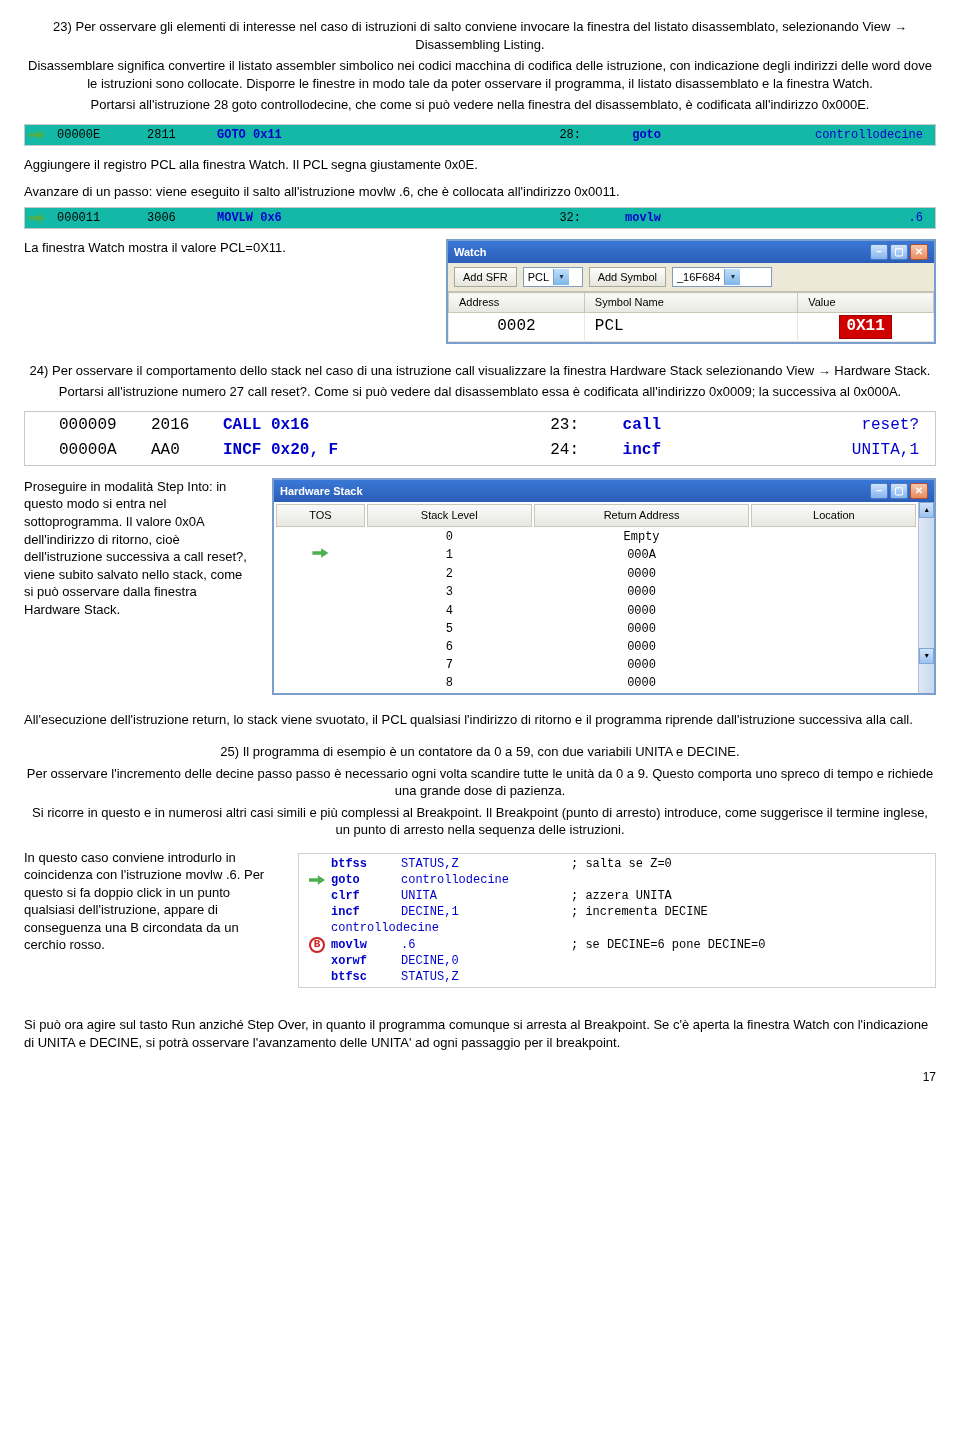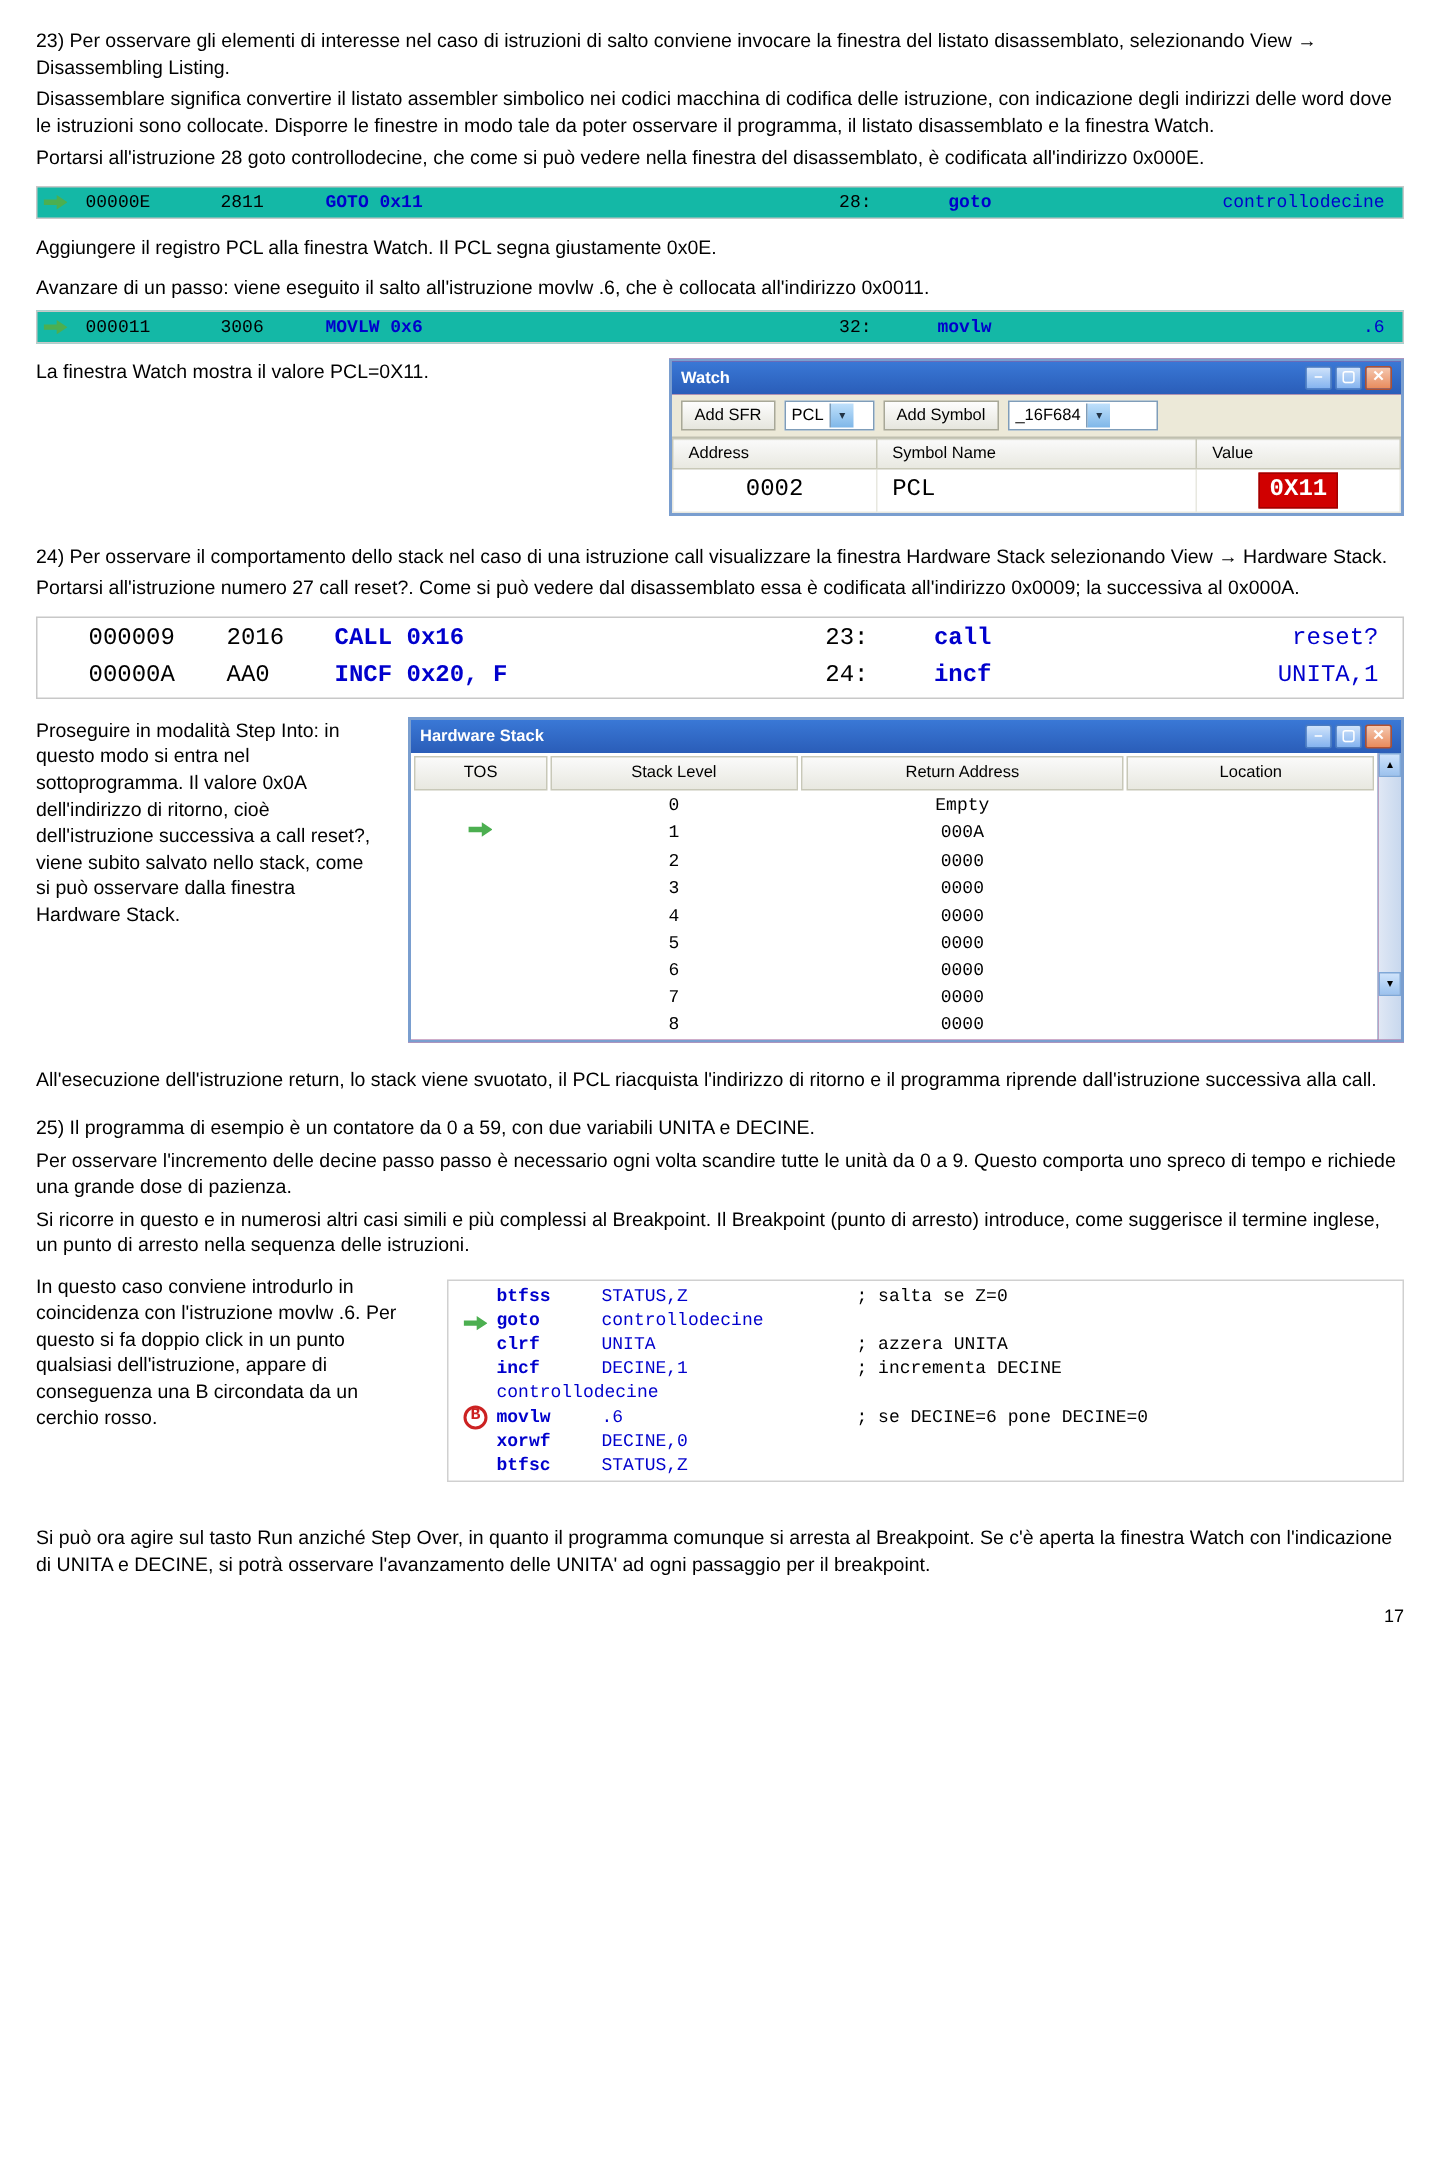--- a/index.html
+++ b/index.html
@@ -7,21 +7,21 @@
     font-family: Arial, Helvetica, sans-serif;
     font-size: 13px;
     line-height: 1.35;
     color: #000;
     background: #fff;
     width: 960px;
     padding: 18px 24px 12px 24px;
   }
   p { margin-bottom: 4px; }
   .arrow { font-weight: bold; }
-  .section { margin-bottom: 10px; }
+  .section { margin-bottom: 10px; text-align: center; }
   .code-row {
     display: flex;
     align-items: center;
     border: 1px solid #c8c8c8;
     background: #14b8a6;
     margin: 6px 0 10px 0;
     font-family: "Courier New", monospace;
     font-size: 12px;
     padding: 1px 0;
   }
@@ -169,21 +169,21 @@
     display:flex; align-items:center; justify-content:center;
   }
   .asm-box {
     border: 1px solid #d0d0d0;
     background: #fff;
     font-family: "Courier New", monospace;
     font-size: 12px;
     padding: 2px 4px;
     margin: 4px 0 12px 0;
   }
-  .asm-line { display:flex; align-items:flex-end; white-space: pre; }
+  .asm-line { display:flex; align-items:center; white-space: pre; }
   .asm-arrow { width: 28px; display:inline-flex; justify-content:center; }
   .asm-bp {
     width: 16px; height: 16px;
     border: 2px solid #cc2222;
     border-radius: 50%;
     display: inline-flex; align-items:center; justify-content:center;
     color: #cc2222; font-weight:bold; font-size: 11px;
     background: #fff;
   }
   .comment { color: #000000; font-family: Liberation Mono, monospace; }
@@ -393,21 +393,21 @@
         <div class="hs-scroll">
           <div class="up">▴</div>
           <div style="height:130px"></div>
           <div class="down">▾</div>
         </div>
       </div>
     </div>
   </div>
 </div>
 
-<p style="margin:8px 0 14px 0">All'esecuzione dell'istruzione return, lo stack viene svuotato, il PCL riacquista l'indirizzo di ritorno e il programma riprende dall'istruzione successiva alla call.</p>
+<p style="margin:8px 0 14px 0">All'esecuzione dell'istruzione return, lo stack viene svuotato, il PCL qualsiasi l'indirizzo di ritorno e il programma riprende dall'istruzione successiva alla call.</p>
 
 <div class="section">
   <p>25) Il programma di esempio è un contatore da 0 a 59, con due variabili UNITA e DECINE.</p>
   <p>Per osservare l'incremento delle decine passo passo è necessario ogni volta scandire tutte le unità da 0 a 9. Questo comporta uno spreco di tempo e richiede una grande dose di pazienza.</p>
   <p>Si ricorre in questo e in numerosi altri casi simili e più complessi al Breakpoint. Il Breakpoint (punto di arresto) introduce, come suggerisce il termine inglese, un punto di arresto nella sequenza delle istruzioni.</p>
 </div>
 
 <div class="two-col" style="gap:24px">
   <div class="left" style="flex:0 0 250px">
     <p>In questo caso conviene introdurlo in coincidenza con l'istruzione movlw   .6. Per questo si fa doppio click in un punto qualsiasi dell'istruzione, appare di conseguenza una B circondata da un cerchio rosso.</p>

